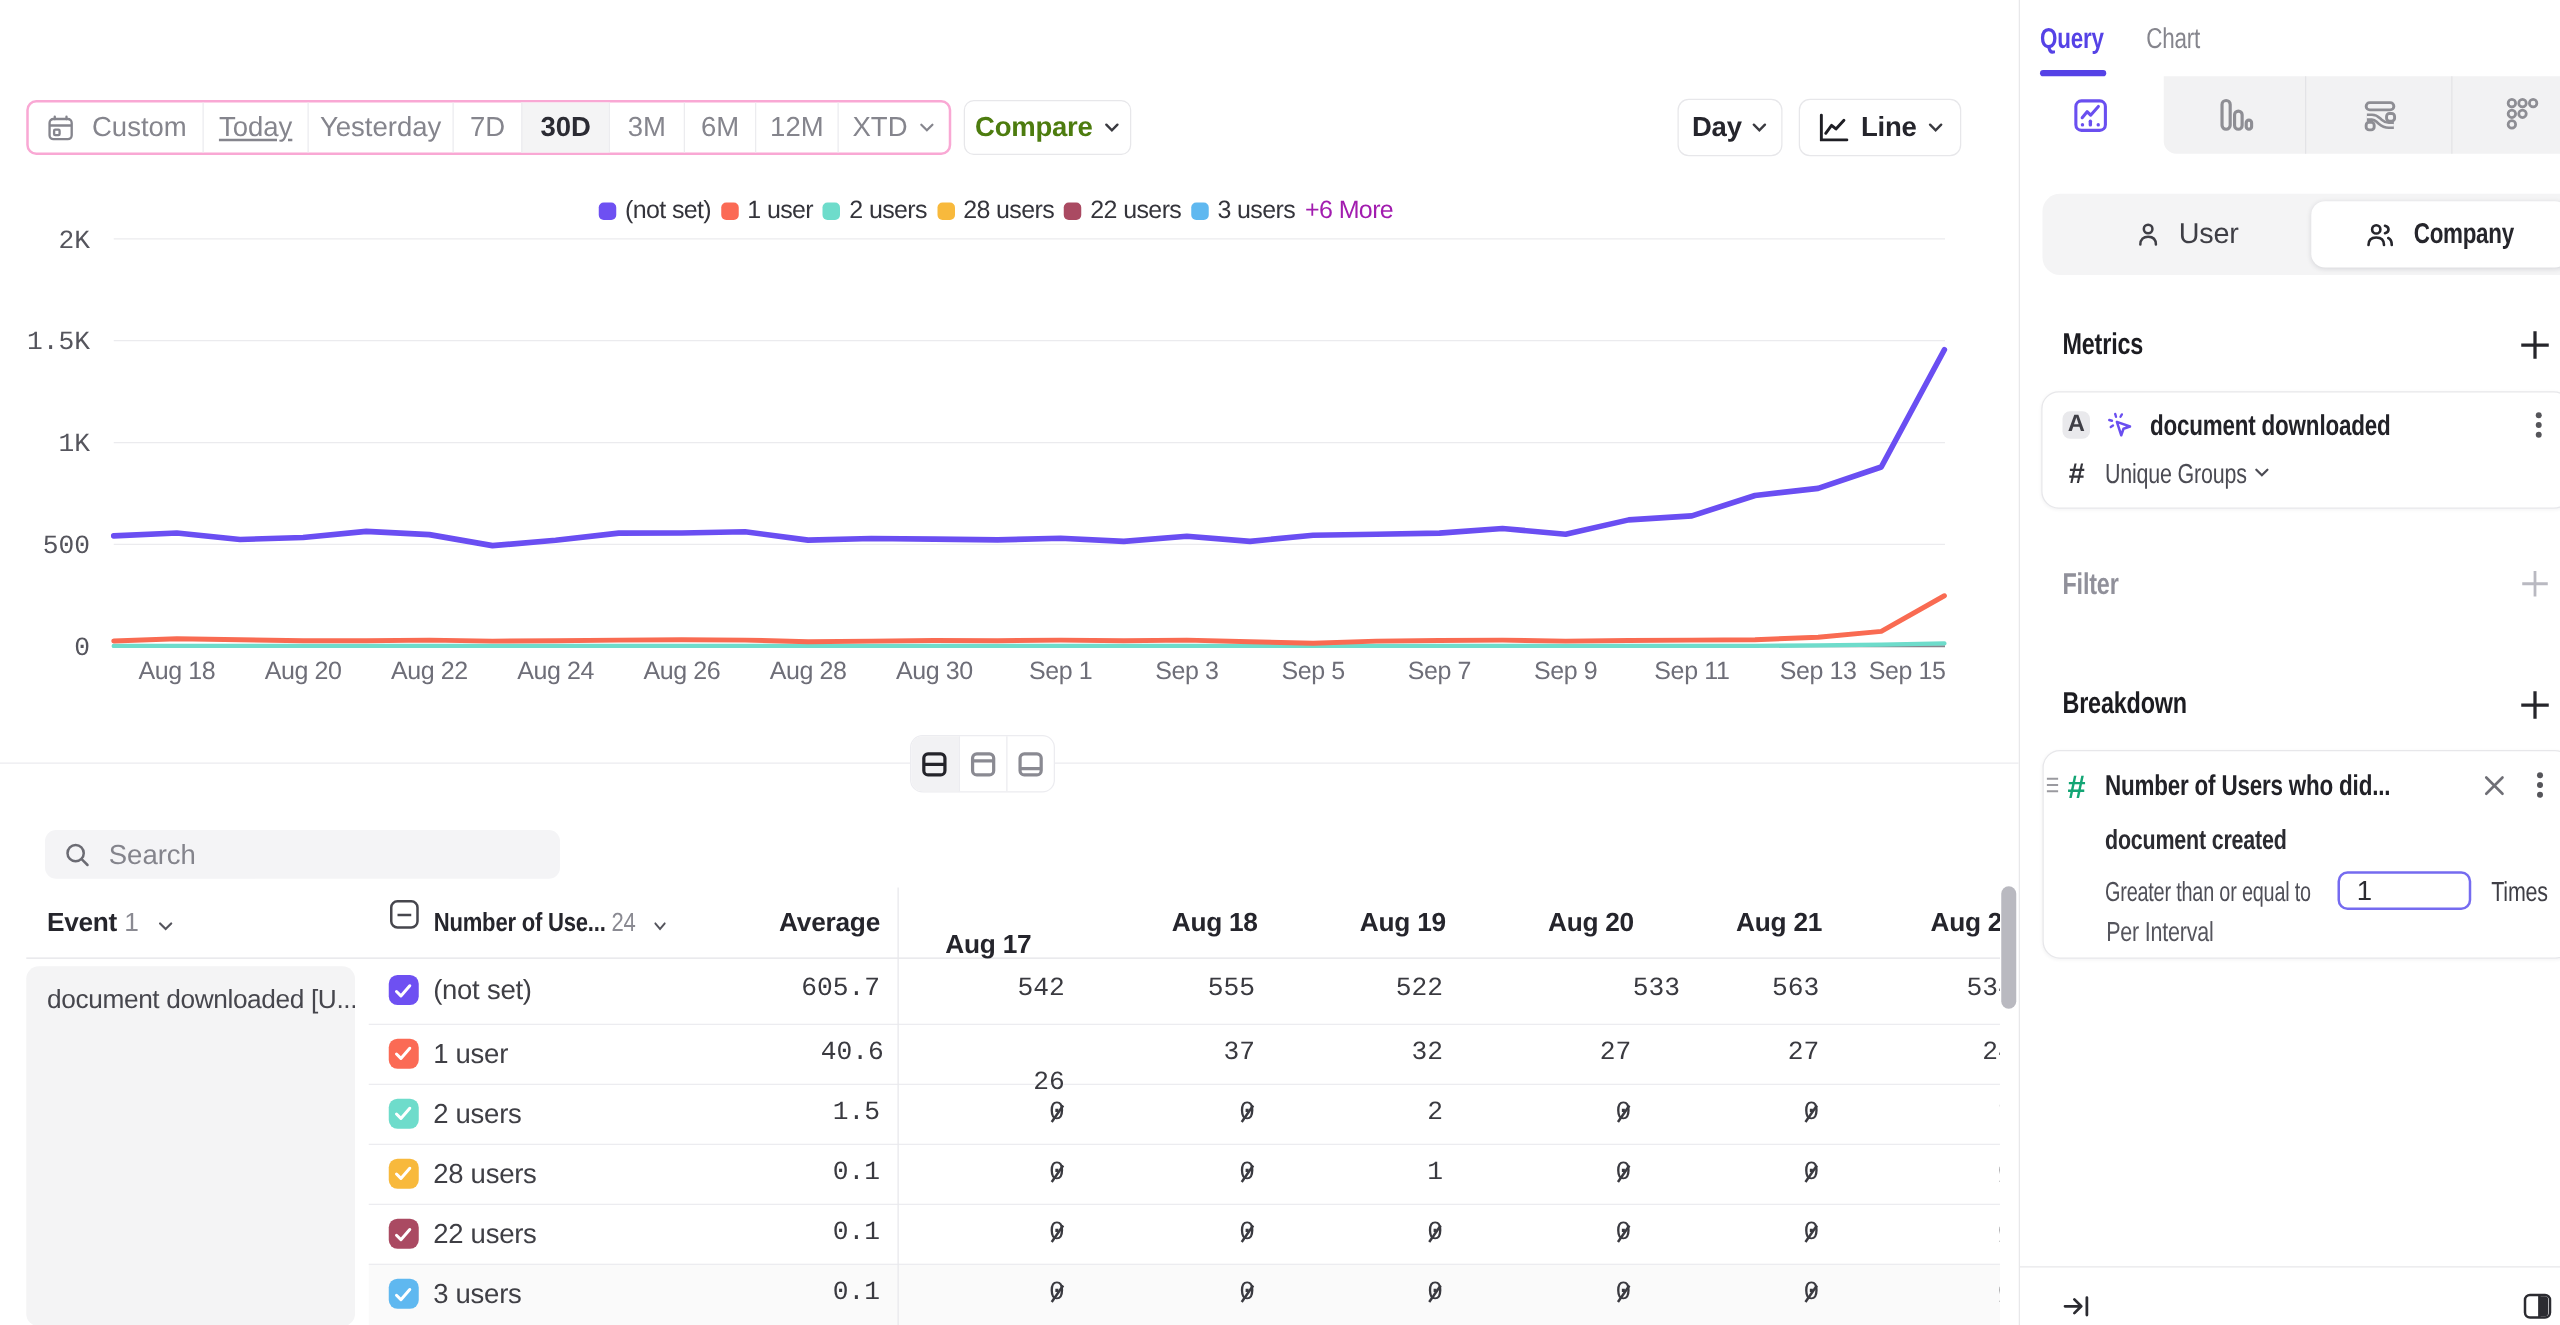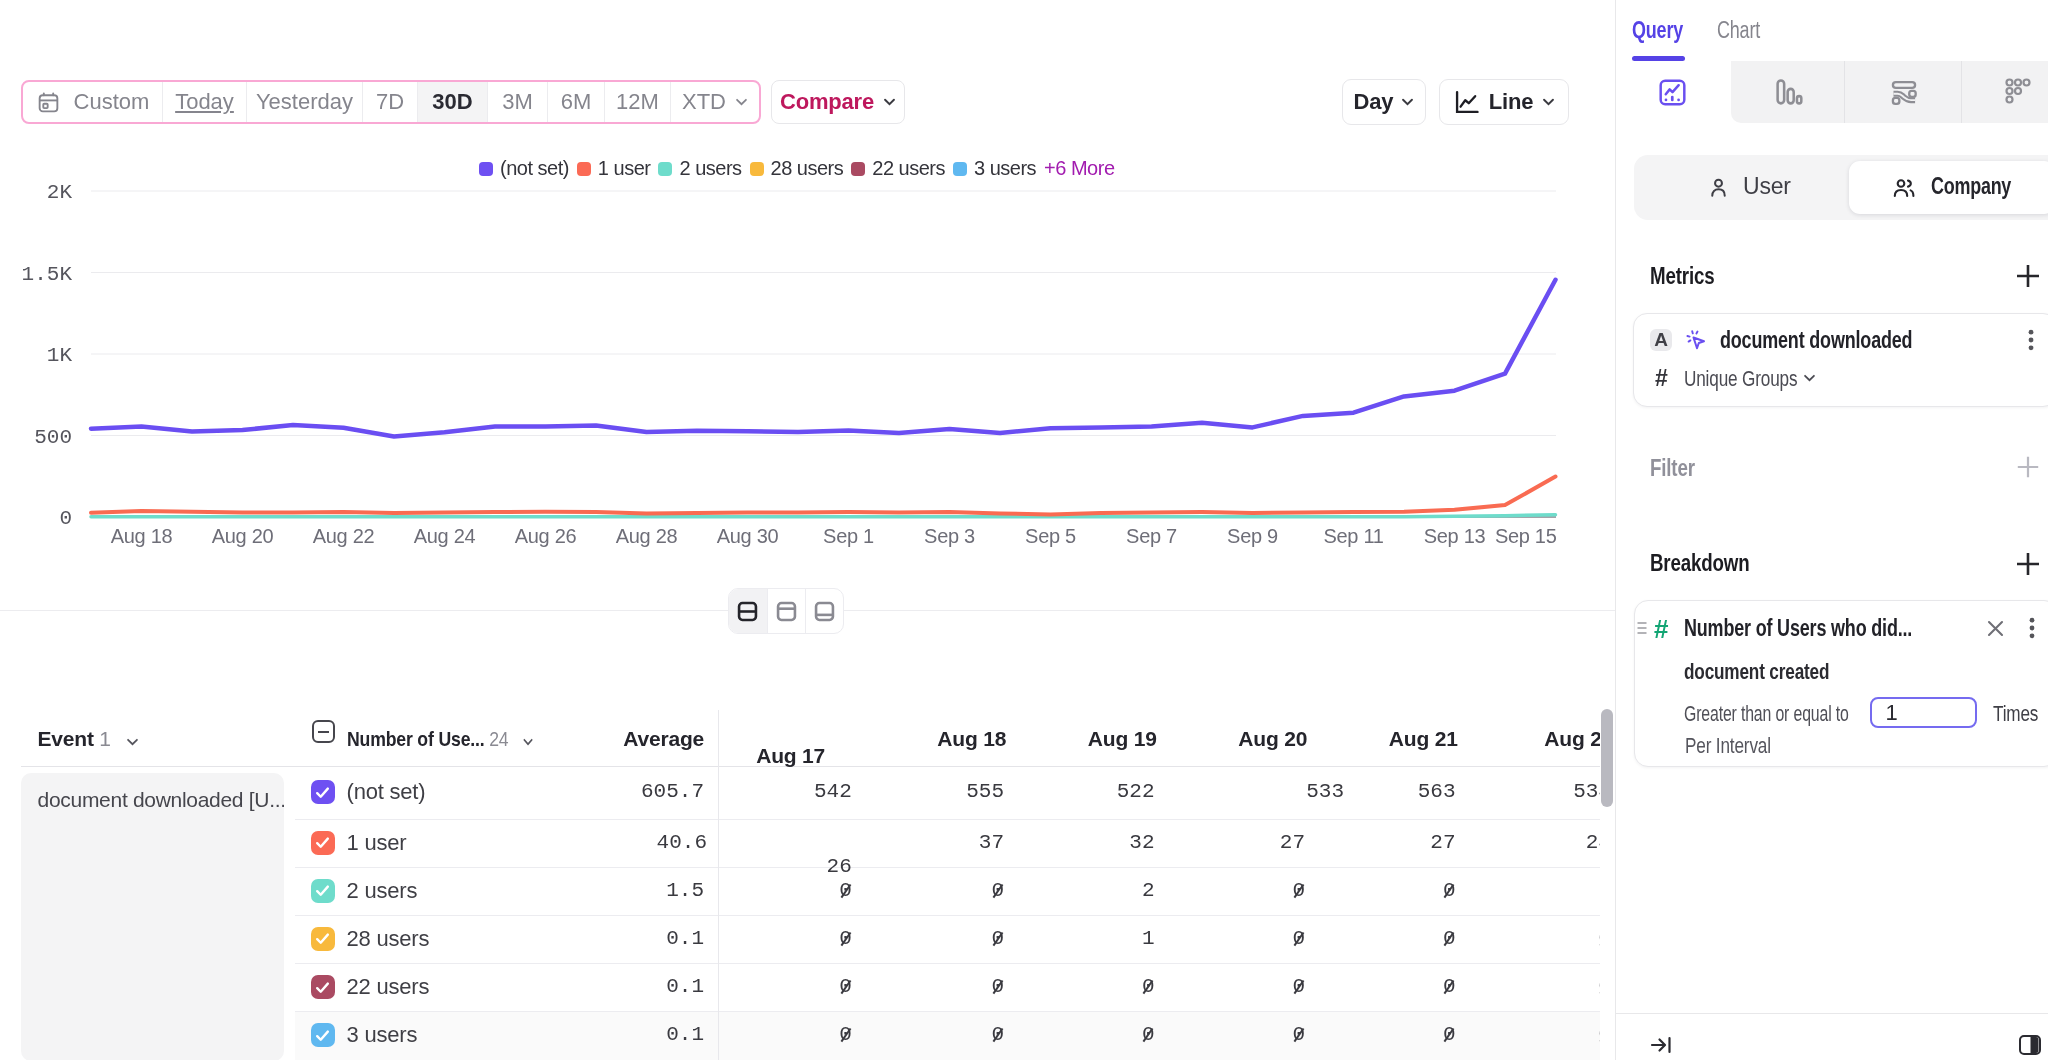--- a/index.html
+++ b/index.html
@@ -54,21 +54,21 @@
   <div class="sg" style="width:60px;">3M</div>
   <div class="sg" style="width:57px;">6M</div>
   <div class="sg" style="width:66px;">12M</div>
   <div class="sg" style="width:89px;">XTD
     <svg class="chev" style="margin-left:9px" viewBox="0 0 14 9" fill="none" stroke="#85858d" stroke-width="2" stroke-linecap="round">
           <path d="M2 2 L7 7 L12 2"></path>
         </svg>
   </div>
 </div>
 <div class="abs btn" style="left:771px;top:80px;width:134px;height:44px;">
-  <span style="font-size:22px;font-weight:700;color:#be185d;letter-spacing:-0.2px;">Compare</span>
+  <span style="font-size:22px;font-weight:700;color:#4d7c0f;letter-spacing:-0.2px;">Compare</span>
   <svg class="chev" style="margin-left:9px" viewBox="0 0 14 9" fill="none" stroke="#3a3a40" stroke-width="2.2" stroke-linecap="round">
         <path d="M2 2 L7 7 L12 2"></path>
       </svg>
 </div>
 <div class="abs btn" style="left:1342px;top:79px;width:84px;height:46px;border-radius:9px;">
   <span style="font-size:22px;font-weight:700;color:#25252c;letter-spacing:-0.2px;">Day</span>
   <svg class="chev" style="margin-left:8px" viewBox="0 0 14 9" fill="none" stroke="#3a3a40" stroke-width="2.2" stroke-linecap="round">
         <path d="M2 2 L7 7 L12 2"></path>
       </svg>
 </div>
@@ -161,20 +161,27 @@
       <line x1="4.5" y1="9.5" x2="19.5" y2="9.5"></line>
     </svg>
   </div>
   <div style="width:38.6px;display:flex;align-items:center;justify-content:center;border-left:1px solid #ececf0;">
     <svg width="27" height="27" viewBox="0 0 24 24" fill="none" stroke="#8a8a92" stroke-width="2.3">
       <rect x="4.5" y="4.5" width="15" height="15" rx="3"></rect>
       <line x1="4.5" y1="15" x2="19.5" y2="15"></line>
     </svg>
   </div>
 </div>
+<div class="abs" style="left:36px;top:664px;width:412px;height:39px;border-radius:9px;background:#f4f4f6;display:flex;align-items:center;">
+  <svg width="24" height="24" viewBox="0 0 24 24" fill="none" stroke="#6b6b73" stroke-width="2" style="margin-left:14px;">
+    <circle cx="10.5" cy="10.5" r="6.5"></circle>
+    <line x1="15.5" y1="15.5" x2="20" y2="20" stroke-linecap="round"></line>
+  </svg>
+  <span style="font-size:22px;color:#84848c;margin-left:13px;">Search</span>
+</div>
 <div class="abs" style="left:0;top:608px;width:1600px;height:452px;overflow:hidden;">
 <div class="abs" style="left:295px;top:403px;width:1305px;height:49px;background:#fafafa;"></div>
 <div class="abs" style="left:21px;top:158px;width:1579px;height:1px;background:#e4e4e8;"></div>
 <div class="abs rline" style="top:210.6px;"></div>
 <div class="abs rline" style="top:258.7px;"></div>
 <div class="abs rline" style="top:306.8px;"></div>
 <div class="abs rline" style="top:354.9px;"></div>
 <div class="abs rline" style="top:403px;"></div>
 <div class="abs" style="left:717.5px;top:102px;width:1px;height:350px;background:#e8e8ec;"></div>
 

